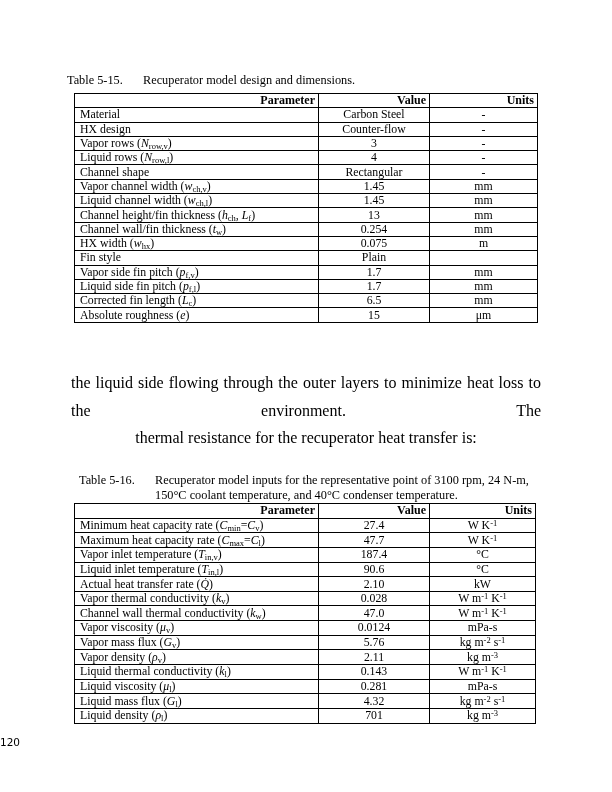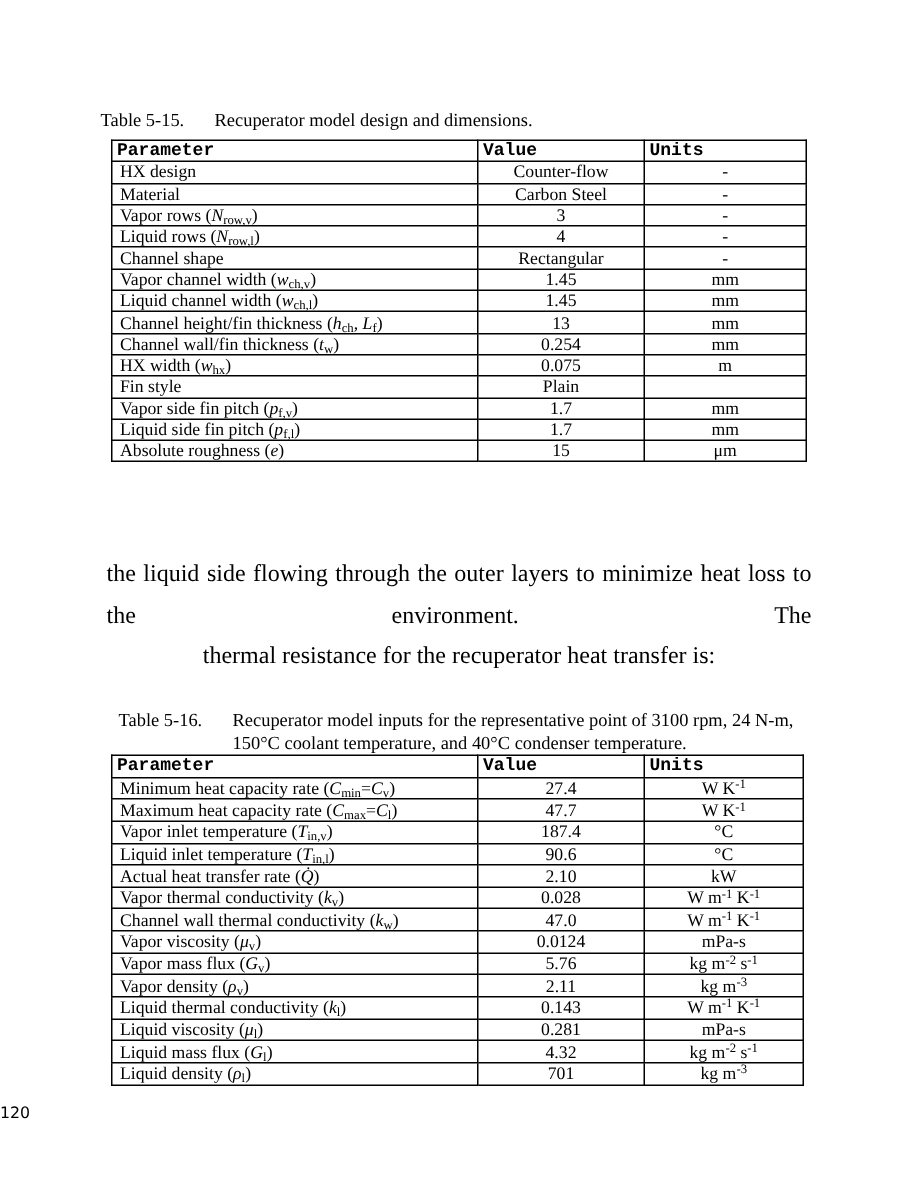--- a/index.html
+++ b/index.html
@@ -29,21 +29,21 @@
     font-size: 11.8px;
   }
   th, td {
     border: 1px solid #000;
     line-height: 13px;
     vertical-align: middle;
     padding: 0 3px;
     overflow: hidden;
     white-space: nowrap;
   }
-  th { font-weight: bold; text-align: left; font-size: 12px; font-family: Liberation Mono, monospace; }
+  th { font-weight: bold; text-align: right; font-size: 12px; }
   td.c-param { text-align: left; padding-left: 5px; }
   td.c-val, td.c-units { text-align: center; }
   sub { font-size: 8.5px; line-height: 0; vertical-align: -2px; }
   sup { font-size: 8.5px; line-height: 0; vertical-align: 3.5px; }
 
   .table-15 { left: 74px; top: 93px; width: 463px; }
   .table-15 th, .table-15 td { height: 14.3px; }
   .table-16 { left: 74px; top: 503px; width: 461px; }
   .table-16 th, .table-16 td { height: 14.65px; }
 
@@ -83,27 +83,27 @@
       </colgroup>
     <thead>
       <tr>
         <th>Parameter</th>
         <th>Value</th>
         <th>Units</th>
       </tr>
     </thead>
     <tbody>
         <tr>
+          <td class="c-param">Material</td>
+          <td class="c-val">Carbon Steel</td>
+          <td class="c-units">-</td>
+        </tr>
+        <tr>
           <td class="c-param">HX design</td>
           <td class="c-val">Counter-flow</td>
-          <td class="c-units">-</td>
-        </tr>
-        <tr>
-          <td class="c-param">Material</td>
-          <td class="c-val">Carbon Steel</td>
           <td class="c-units">-</td>
         </tr>
         <tr>
           <td class="c-param">Vapor rows (<i>N</i><sub>row,v</sub>)</td>
           <td class="c-val">3</td>
           <td class="c-units">-</td>
         </tr>
         <tr>
           <td class="c-param">Liquid rows (<i>N</i><sub>row,l</sub>)</td>
           <td class="c-val">4</td>
@@ -145,20 +145,25 @@
           <td class="c-units"></td>
         </tr>
         <tr>
           <td class="c-param">Vapor side fin pitch (<i>p</i><sub>f,v</sub>)</td>
           <td class="c-val">1.7</td>
           <td class="c-units">mm</td>
         </tr>
         <tr>
           <td class="c-param">Liquid side fin pitch (<i>p</i><sub>f,l</sub>)</td>
           <td class="c-val">1.7</td>
+          <td class="c-units">mm</td>
+        </tr>
+        <tr>
+          <td class="c-param">Corrected fin length (<i>L</i><sub>c</sub>)</td>
+          <td class="c-val">6.5</td>
           <td class="c-units">mm</td>
         </tr>
         <tr>
           <td class="c-param">Absolute roughness (<i>e</i>)</td>
           <td class="c-val">15</td>
           <td class="c-units">μm</td>
         </tr>
       </tbody>
   </table>
 

